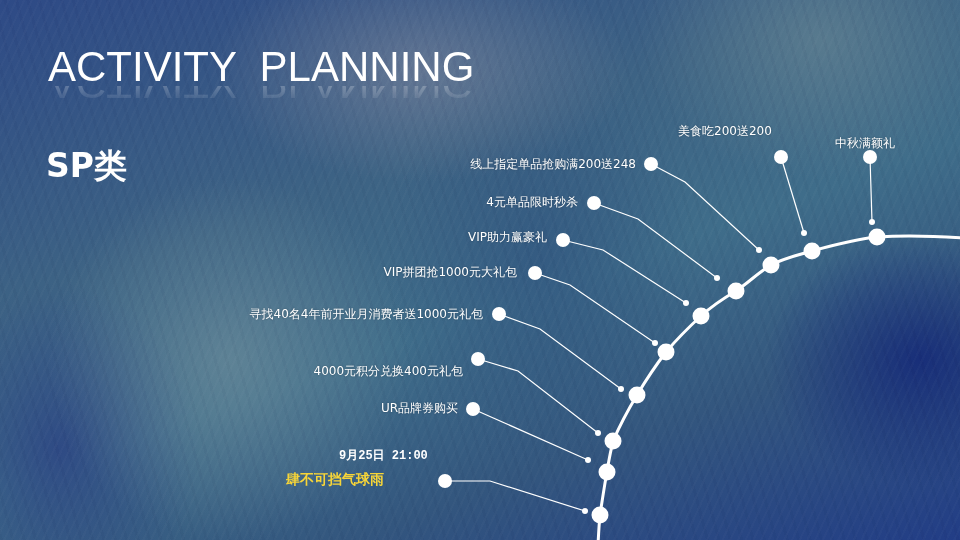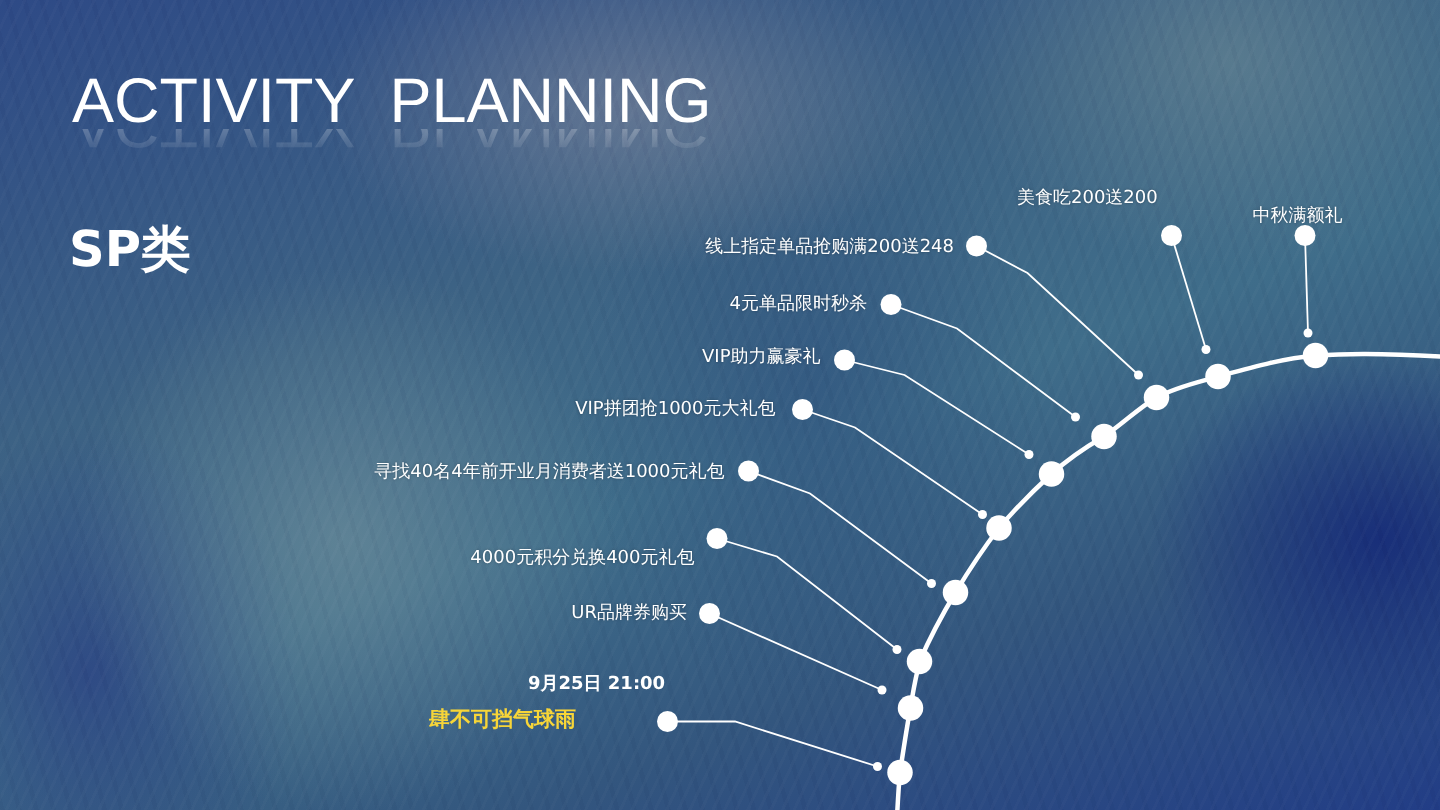--- a/index.html
+++ b/index.html
@@ -21,21 +21,21 @@
   }
   .title-en { position:absolute; left:48px; top:44px; color:#fff; font-family:"Liberation Sans", sans-serif;
     font-size:42px; letter-spacing:0px; white-space:pre; line-height:46px; }
   .title-en-reflect { position:absolute; left:48px; top:86px; color:#fff; font-family:"Liberation Sans", sans-serif;
     font-size:42px; white-space:pre; line-height:46px; transform:scaleY(-1); opacity:0.25; height:20px; overflow:hidden;
     -webkit-mask-image:linear-gradient(to top, rgba(0,0,0,0.9), transparent); }
   .title-cn { position:absolute; left:44px; top:98px; color:#fff; font-weight:bold; font-size:35px; letter-spacing:6px; line-height:42px; }
   .title-sp { position:absolute; left:46px; top:146px; color:#fff; font-weight:bold; font-size:33px; line-height:40px; }
   .lbl { position:absolute; color:#fff; font-size:12px; white-space:nowrap; line-height:18px; text-shadow:0 0 2px rgba(0,0,0,0.3); }
   .lbl.r { text-align:center; }
-  .date { position:absolute; left:352px; top:447px; color:#fff; font-weight:bold; font-size:12px; white-space:nowrap; }
+  .date { position:absolute; left:339px; top:447px; color:#fff; font-weight:bold; font-size:12px; white-space:nowrap;font-family:Liberation Mono, monospace; }
   .hl { position:absolute; left:286px; top:471px; color:#f7d538; font-weight:bold; font-size:14px; white-space:nowrap; }
   svg.overlay { position:absolute; left:0; top:0; }
 </style>
 </head>
 <body>
 
 <div class="slide">
   <div class="texture"></div>
 
   <div class="title-en">ACTIVITY  PLANNING</div>

